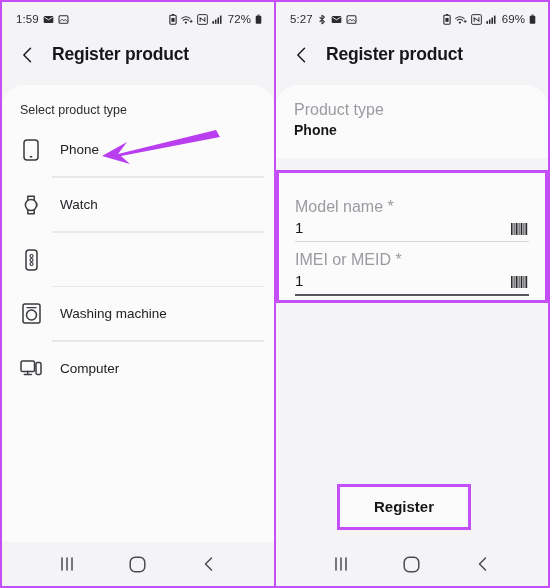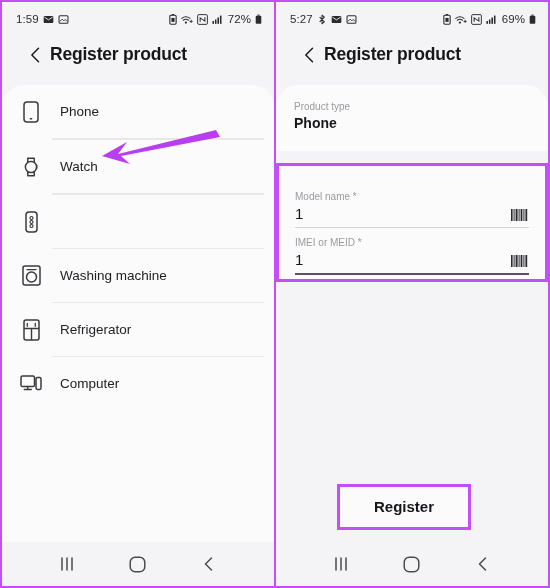--- a/index.html
+++ b/index.html
@@ -43,22 +43,22 @@
   .sb-left, .sb-right { display: flex; align-items: center; gap: 4px; }
   .sb-time { font-size: 11.5px; font-weight: 400; color: #2b2b2f; }
   .sb-ico { display: inline-flex; align-items: center; }
   .sb-batt { font-size: 11.5px; margin-left: 1px; }
 
   
   .appbar {
     flex: 0 0 auto;
     display: flex;
     align-items: center;
-    gap: 4px;
-    padding: 8px 0 20px 24px;
+    gap: 14px;
+    padding: 8px 0 20px 16px;
     background: #f4f4f6;
   }
   .back-ico { width: 20px; height: 20px; flex: 0 0 20px; }
   .appbar-title {
     font-size: 17.5px;
     font-weight: 700;
     color: #17171a;
     letter-spacing: -0.2px;
   }
 
@@ -108,21 +108,21 @@
     pointer-events: none;
   }
 
   
   .r-card-top {
     background: #fbfbfc;
     border-radius: 22px 22px 0 0;
     padding: 16px 18px 20px 18px;
   }
   .field-caption {
-    font-size: 10px;
+    font-size: 16px;
     color: #9a9aa0;
     margin-bottom: 3px;
   }
   .field-value-strong {
     font-size: 14px;
     color: #17171a;
     font-weight: 700;
   }
   .r-spacer { height: 12px; background: #f4f4f6; }
 
@@ -255,20 +255,21 @@
     <div class="appbar">
       <span class="back-ico">
         <svg width="20" height="20" viewBox="0 0 24 24">
             <path d="M15 4L7 12l8 8" stroke="#17171a" stroke-width="1.7" fill="none" stroke-linecap="round" stroke-linejoin="round"></path>
           </svg>
       </span>
       <span class="appbar-title">Register product</span>
     </div>
 
     <div class="card">
+      <div class="section-title">Select product type</div>
 
       <div class="list">
 
         <div class="list-item">
           <span class="li-ico">
             <svg width="16" height="22" viewBox="0 0 16 22">
                 <rect x="1" y="1" width="14" height="20" rx="3" fill="none" stroke="#3a3a3f" stroke-width="1.5"></rect>
                 <rect x="6.6" y="17" width="2.8" height="1.5" rx="0.7" fill="#3a3a3f"></rect>
               </svg>
           </span>
@@ -309,30 +310,20 @@
             <svg width="19" height="21" viewBox="0 0 19 21">
                 <rect x="1" y="1" width="17" height="19" rx="2" fill="none" stroke="#3a3a3f" stroke-width="1.5"></rect>
                 <circle cx="9.5" cy="12" r="5" fill="none" stroke="#3a3a3f" stroke-width="1.5"></circle>
                 <path d="M5 4.6h9" stroke="#3a3a3f" stroke-width="1.3" stroke-linecap="round"></path>
               </svg>
           </span>
           <span class="li-label">Washing machine</span>
         </div>
         <div class="li-divider"></div>
 
-        <div class="list-item">
-          <span class="li-ico">
-            <svg width="17" height="22" viewBox="0 0 17 22">
-                <rect x="1" y="1" width="15" height="20" rx="2" fill="none" stroke="#3a3a3f" stroke-width="1.5"></rect>
-                <path d="M1 9.5h15M8.5 9.5V21" stroke="#3a3a3f" stroke-width="1.4"></path>
-                <path d="M4.3 4.3v3M12.3 4.3v3" stroke="#3a3a3f" stroke-width="1.3" stroke-linecap="round"></path>
-              </svg>
-          </span>
-          <span class="li-label">Refrigerator</span>
-        </div>
         <div class="li-divider"></div>
 
         <div class="list-item">
           <span class="li-ico">
             <svg width="22" height="19" viewBox="0 0 22 19">
                 <rect x="1" y="2" width="13.5" height="10.5" rx="1.6" fill="none" stroke="#3a3a3f" stroke-width="1.5"></rect>
                 <path d="M7.7 12.5v2.6M4.3 15.5h7" stroke="#3a3a3f" stroke-width="1.4" stroke-linecap="round"></path>
                 <rect x="16" y="3.5" width="5" height="12" rx="1.4" fill="none" stroke="#3a3a3f" stroke-width="1.5"></rect>
               </svg>
           </span>

